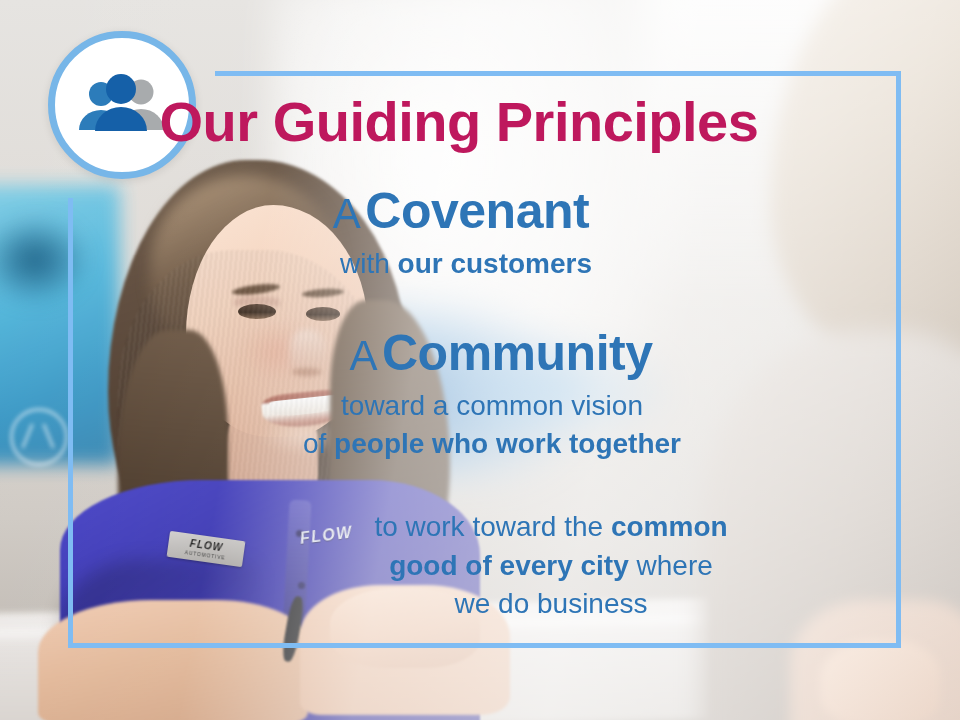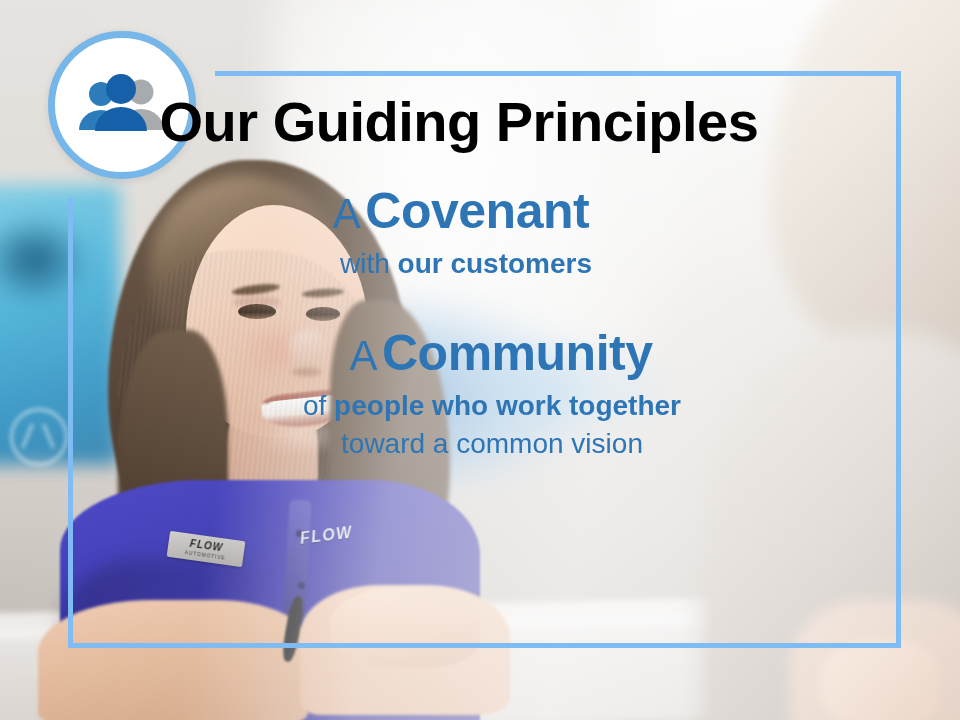--- a/index.html
+++ b/index.html
@@ -447,21 +447,21 @@
 
   
   .title {
     position: absolute;
     left: 0; right: 0;
     top: 94px;
     text-align: center;
     padding-right: 42px;
     font-size: 56px;
     font-weight: bold;
-    color: #000000;
+    color: #be185d;
     letter-spacing: -0.5px;
     line-height: 1;
   }
   .principles {
     position: absolute;
     left: 0; right: 38px;
     top: 186px;
     text-align: center;
   }
   .p-head {
@@ -592,22 +592,27 @@
         <span>with </span><b>our customers</b>
       </div>
     </div>
 
     <div class="blk-2">
       <div class="p-head p-head-2">
         <span class="art">A</span>
         <span class="kw">Community</span>
       </div>
       <div class="p-sub p-sub-wrap-2">
+        <div>toward a common vision</div>
         <div><span>of </span><b>people who work together</b></div>
-        <div>toward a common vision</div>
       </div>
     </div>
 
     <div class="blk-3">
+      <div class="p-sub p-sub-wrap-3">
+        <div><span>to work toward the </span><b>common</b></div>
+        <div><b>good of every city</b><span> where</span></div>
+        <div>we do business</div>
+      </div>
     </div>
 
   </div>
 </div>
 
 </body></html>

